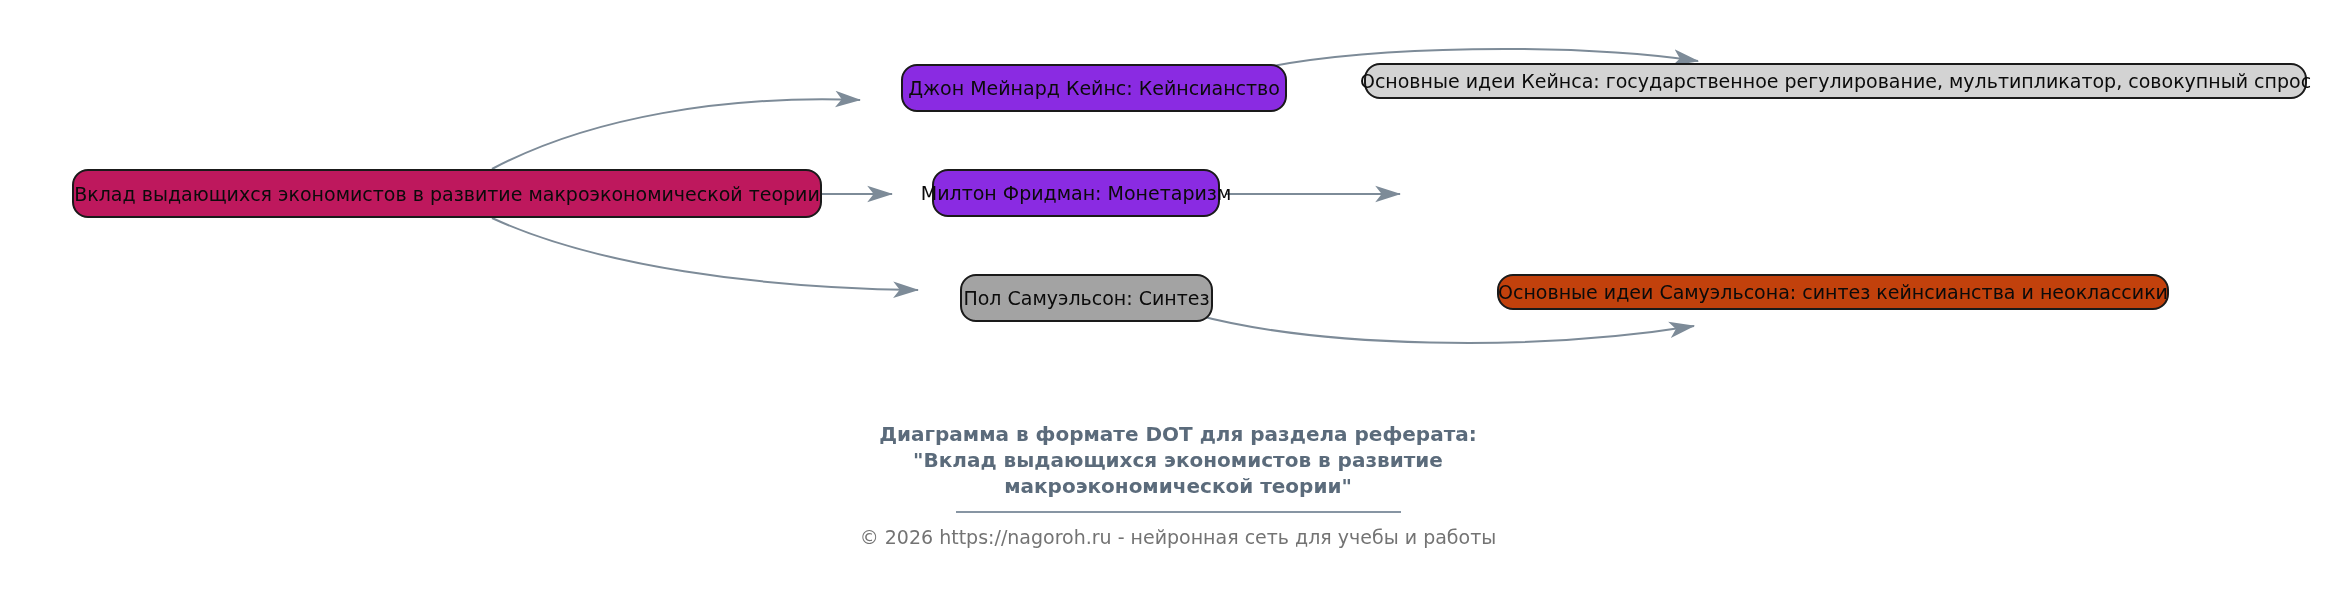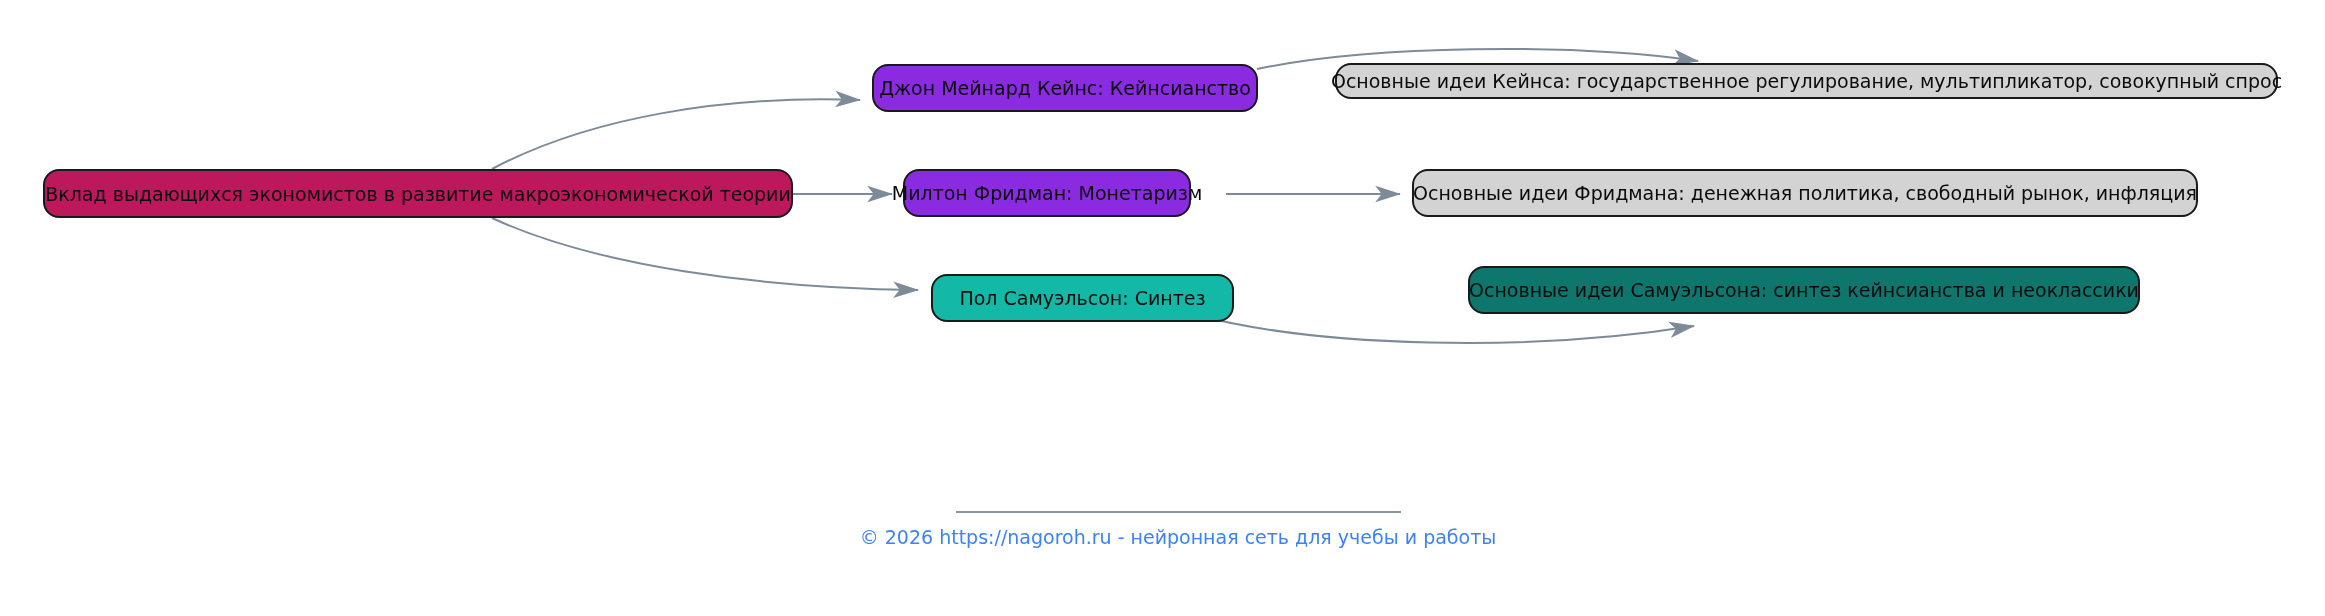--- a/index.html
+++ b/index.html
@@ -27,28 +27,29 @@
     box-sizing: border-box;
     display: flex;
     align-items: center;
     justify-content: center;
     border: 2px solid #1a1a1a;
     border-radius: 16px;
     font-size: 19px;
     color: #0b0b0b;
     white-space: nowrap;
     padding: 0 12px;
+    margin-left: 29px;
   }
   .node-root   { left: 43px;   top: 169px; width: 750px; height: 49px; background: #be185d; }
   .node-p0     { left: 872px;  top: 64px;  width: 386px; height: 48px; background: #8a2be2; }
   .node-i0     { left: 1335px; top: 63px;  width: 943px; height: 36px; background: #d3d3d3; }
   .node-p1     { left: 903px;  top: 169px; width: 288px; height: 48px; background: #8a2be2; }
   .node-i1     { left: 1412px; top: 169px; width: 786px; height: 48px; background: #d3d3d3; }
-  .node-p2     { left: 931px;  top: 274px; width: 303px; height: 48px; background: #14b8a6; }
-  .node-i2     { left: 1468px; top: 266px; width: 672px; height: 48px; background: #0f766e; }
+  .node-p2     { left: 931px;  top: 274px; width: 253px; height: 48px; background: #a3a3a3; }
+  .node-i2     { left: 1468px; top: 274px; width: 672px; height: 36px; background: #c2410c; }
   .caption {
     position: absolute;
     left: 1178px;
     top: 421px;
     transform: translateX(-50%);
     text-align: center;
     font-weight: bold;
     font-size: 20px;
     line-height: 26px;
     color: #5b6b7b;
@@ -61,21 +62,21 @@
     width: 445px;
     height: 0;
     border-top: 2px solid #8795a3;
   }
   .footer {
     position: absolute;
     left: 1178px;
     top: 526px;
     transform: translateX(-50%);
     font-size: 19px;
-    color: #3b82f6;
+    color: #737373;
     white-space: nowrap;
   }
 </style>
 </head>
 <body>
 
 <div class="stage">
 
   <svg class="edges" viewBox="0 0 2325 616" xmlns="http://www.w3.org/2000/svg">
     <defs>
@@ -90,23 +91,27 @@
     <path class="edge" d="M 1226 194 L 1400 194" marker-end="url(#ah)"></path>
     <path class="edge" d="M 1193 314 C 1318 348, 1532 352, 1694 326" marker-end="url(#ah)"></path>
   </svg>
 
   <div class="node node-root">Вклад выдающихся экономистов в развитие макроэкономической теории</div>
 
   <div class="node node-p0">Джон Мейнард Кейнс: Кейнсианство</div>
   <div class="node node-i0">Основные идеи Кейнса: государственное регулирование, мультипликатор, совокупный спрос</div>
 
   <div class="node node-p1">Милтон Фридман: Монетаризм</div>
-  <div class="node node-i1">Основные идеи Фридмана: денежная политика, свободный рынок, инфляция</div>
 
   <div class="node node-p2">Пол Самуэльсон: Синтез</div>
   <div class="node node-i2">Основные идеи Самуэльсона: синтез кейнсианства и неоклассики</div>
 
+  <div class="caption">
+    <div>Диаграмма в формате DOT для раздела реферата:</div>
+    <div>"Вклад выдающихся экономистов в развитие</div>
+    <div>макроэкономической теории"</div>
+  </div>
 
   <div class="divider"></div>
 
   <div class="footer">© 2026 https://nagoroh.ru - нейронная сеть для учебы и работы</div>
 
 </div>
 
 </body></html>

